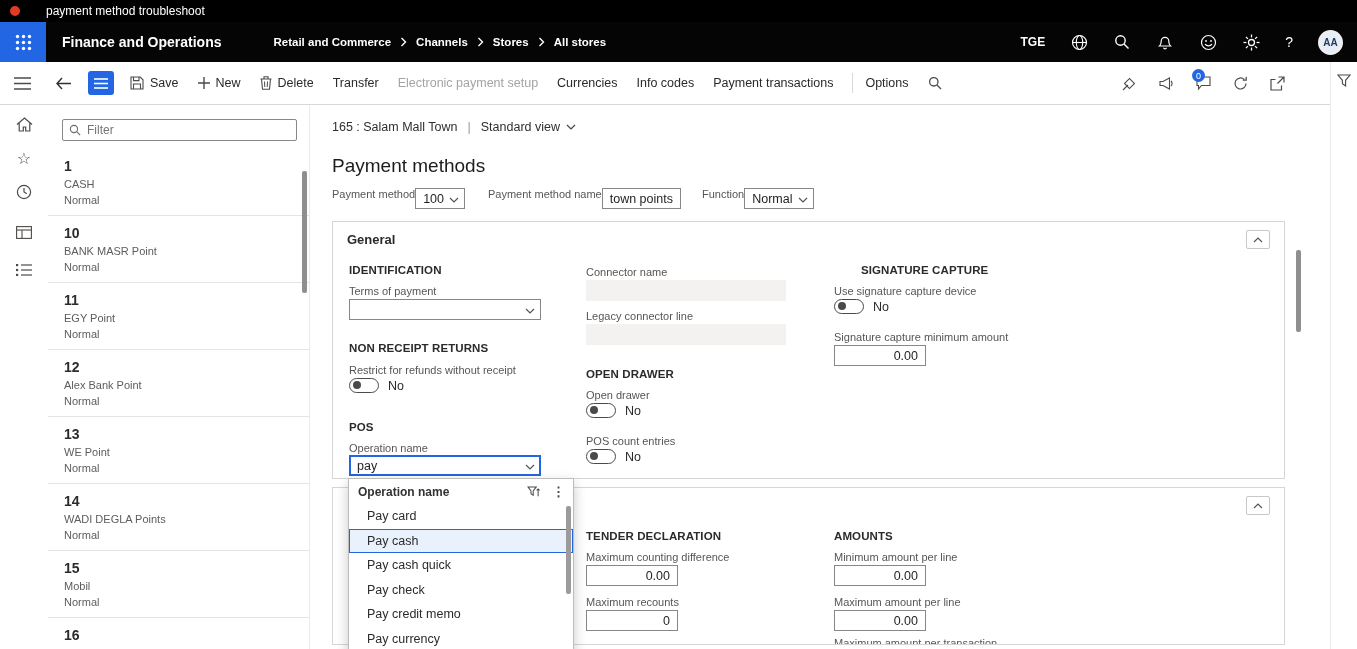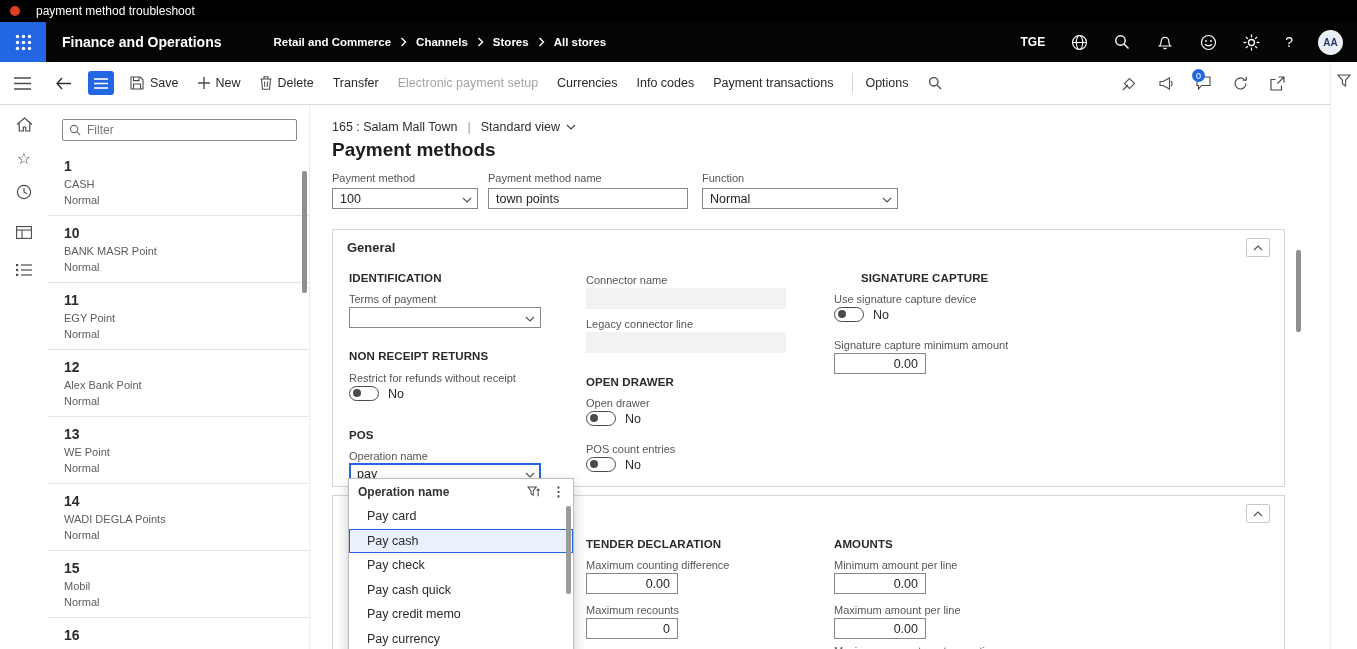--- a/index.html
+++ b/index.html
@@ -1,19 +1,19 @@
 <!DOCTYPE html>
 <html><head>
 <meta charset="utf-8">
 <style>
   *{margin:0;padding:0;box-sizing:border-box}
   body{font-family:"Liberation Sans",sans-serif;background:#555}
   #app{position:relative;width:1357px;height:649px;overflow:hidden;background:#fff;font-family:"Liberation Sans",sans-serif}
   
-  .titlebar{position:absolute;left:0;top:0;width:1357px;height:22px;background:#000;display:flex;align-items:center;gap:16px;padding-left:10px}
+  .titlebar{position:absolute;left:0;top:0;width:1357px;height:22px;background:#000;display:flex;align-items:center;gap:26px;padding-left:10px}
   .rec-dot{width:10px;height:10px;border-radius:50%;background:#e03b24}
   .titlebar-text{color:#fff;font-size:12px}
   
   .navbar{position:absolute;left:0;top:22px;width:1357px;height:40px;background:#050505;display:flex;align-items:center;color:#fff}
   .waffle{width:46px;height:40px;background:#2266E3;display:flex;align-items:center;justify-content:center;cursor:pointer}
   .app-title{font-size:14px;font-weight:700;margin-left:16px;white-space:nowrap}
   .crumbs{display:flex;align-items:center;gap:9px;margin-left:52px;font-size:11.5px;font-weight:600}
   .crumb{cursor:pointer;white-space:nowrap}
   .nav-right{margin-left:auto;display:flex;align-items:center;gap:25px;padding-right:14px}
   .env{font-size:12px;font-weight:600}
@@ -43,32 +43,32 @@
   .li-name{font-size:11px;color:#5d5d5d;margin-top:4px;line-height:13px;min-height:13px}
   .li-type{font-size:11px;color:#5d5d5d;margin-top:3px;line-height:13px;min-height:13px}
   .list-scroll{position:absolute;right:2px;top:66px;width:5px;height:122px;background:#8f8f8f;border-radius:2px;cursor:pointer}
   
   .right-rail{position:absolute;left:1330px;top:62px;width:27px;height:587px;background:#fff;border-left:1px solid #ececec;display:flex;justify-content:center;padding-top:12px;z-index:8}
   
   .main{position:absolute;left:310px;top:105px;width:1020px;height:544px;background:#fff;padding:14px 0 0 22px}
   .record-row{display:flex;align-items:center;gap:10px;font-size:12.5px;color:#2f2f2f;height:16px}
   .rec-sep{color:#9a9a9a}
   .view-sel{display:flex;align-items:center;gap:6px;cursor:pointer}
-  .page-title{font-size:19px;font-weight:700;color:#1d1d1d;margin-top:2px;line-height:26px}
+  .page-title{font-size:19px;font-weight:400;color:#1d1d1d;margin-top:18px;line-height:26px}
   .field-row{display:flex;margin-top:9px}
-  .fgroup{display:flex;flex-direction:column}
+  .fgroup{display:flex;flex-direction:row}
   .flabel{font-size:11px;color:#565656;line-height:13px;margin-bottom:3px}
   .ctrl{height:21px;border:1px solid #878787;background:#fff;font-size:12.5px;color:#1f1f1f;display:flex;align-items:center;padding:0 7px;position:relative;cursor:text}
   .combo{cursor:pointer;padding-right:20px}
   .combo .chev{position:absolute;right:5px;top:8px}
   .ctrl.disabled{background:#f3f2f1;border-color:#f3f2f1;cursor:default}
   .ctrl.focus{border-color:#2266E3;box-shadow:inset 0 0 0 1px #2266E3}
   .ctrl.amount{justify-content:flex-end;width:92px}
   .section{position:relative;width:953px;border:1px solid #d6d6d6;background:#fff}
-  .sec1{margin-top:20px;height:258px}
+  .sec1{margin-top:12px;height:258px}
   .sec2{margin-top:8px;height:158px;overflow:hidden}
   .sec-title{position:absolute;left:14px;top:10px;font-size:13px;font-weight:700;color:#2b2b2b}
   .collapse-btn{position:absolute;right:14px;top:8px;width:24px;height:19px;border:1px solid #c8c8c8;border-radius:2px;background:#fff;display:flex;align-items:center;justify-content:center;cursor:pointer}
   .abs{position:absolute}
   .ghead{font-size:11.5px;font-weight:700;color:#2b2b2b;letter-spacing:.1px}
   .toggle-row{display:flex;align-items:center;gap:9px;cursor:pointer}
   .toggle{width:30px;height:15px;border:1.5px solid #4a4a4a;border-radius:9px;position:relative;background:#fff}
   .knob{width:8px;height:8px;border-radius:50%;background:#4a4a4a;position:absolute;left:3px;top:2px}
   .toggle-label{font-size:12.5px;color:#2b2b2b}
   .main-scroll{position:absolute;left:986px;top:145px;width:5px;height:82px;background:#8f8f8f;border-radius:2px;cursor:pointer}
@@ -508,22 +508,22 @@
         <span>Operation name</span>
         <div class="fly-spacer"></div>
         <svg width="13" height="12" viewBox="0 0 14 13">
             <path d="M1 1h9L6.7 5.3V10L4.3 8.4V5.3z" fill="none" stroke="#4d4b49" stroke-width="1.1"></path>
             <path d="M12 3v8M12 3l-1.6 1.8M12 3l1.6 1.8" fill="none" stroke="#4d4b49" stroke-width="1.1"></path>
           </svg>
         <span class="fly-dots">⋮</span>
       </div>
       <div class="opt">Pay card</div>
       <div class="opt selected">Pay cash</div>
+      <div class="opt">Pay cash quick</div>
       <div class="opt">Pay check</div>
-      <div class="opt">Pay cash quick</div>
       <div class="opt">Pay credit memo</div>
       <div class="opt">Pay currency</div>
       <div class="fly-scroll"></div>
     </div>
 
     <div class="main-scroll"></div>
   </div>
 
 </div>
 

